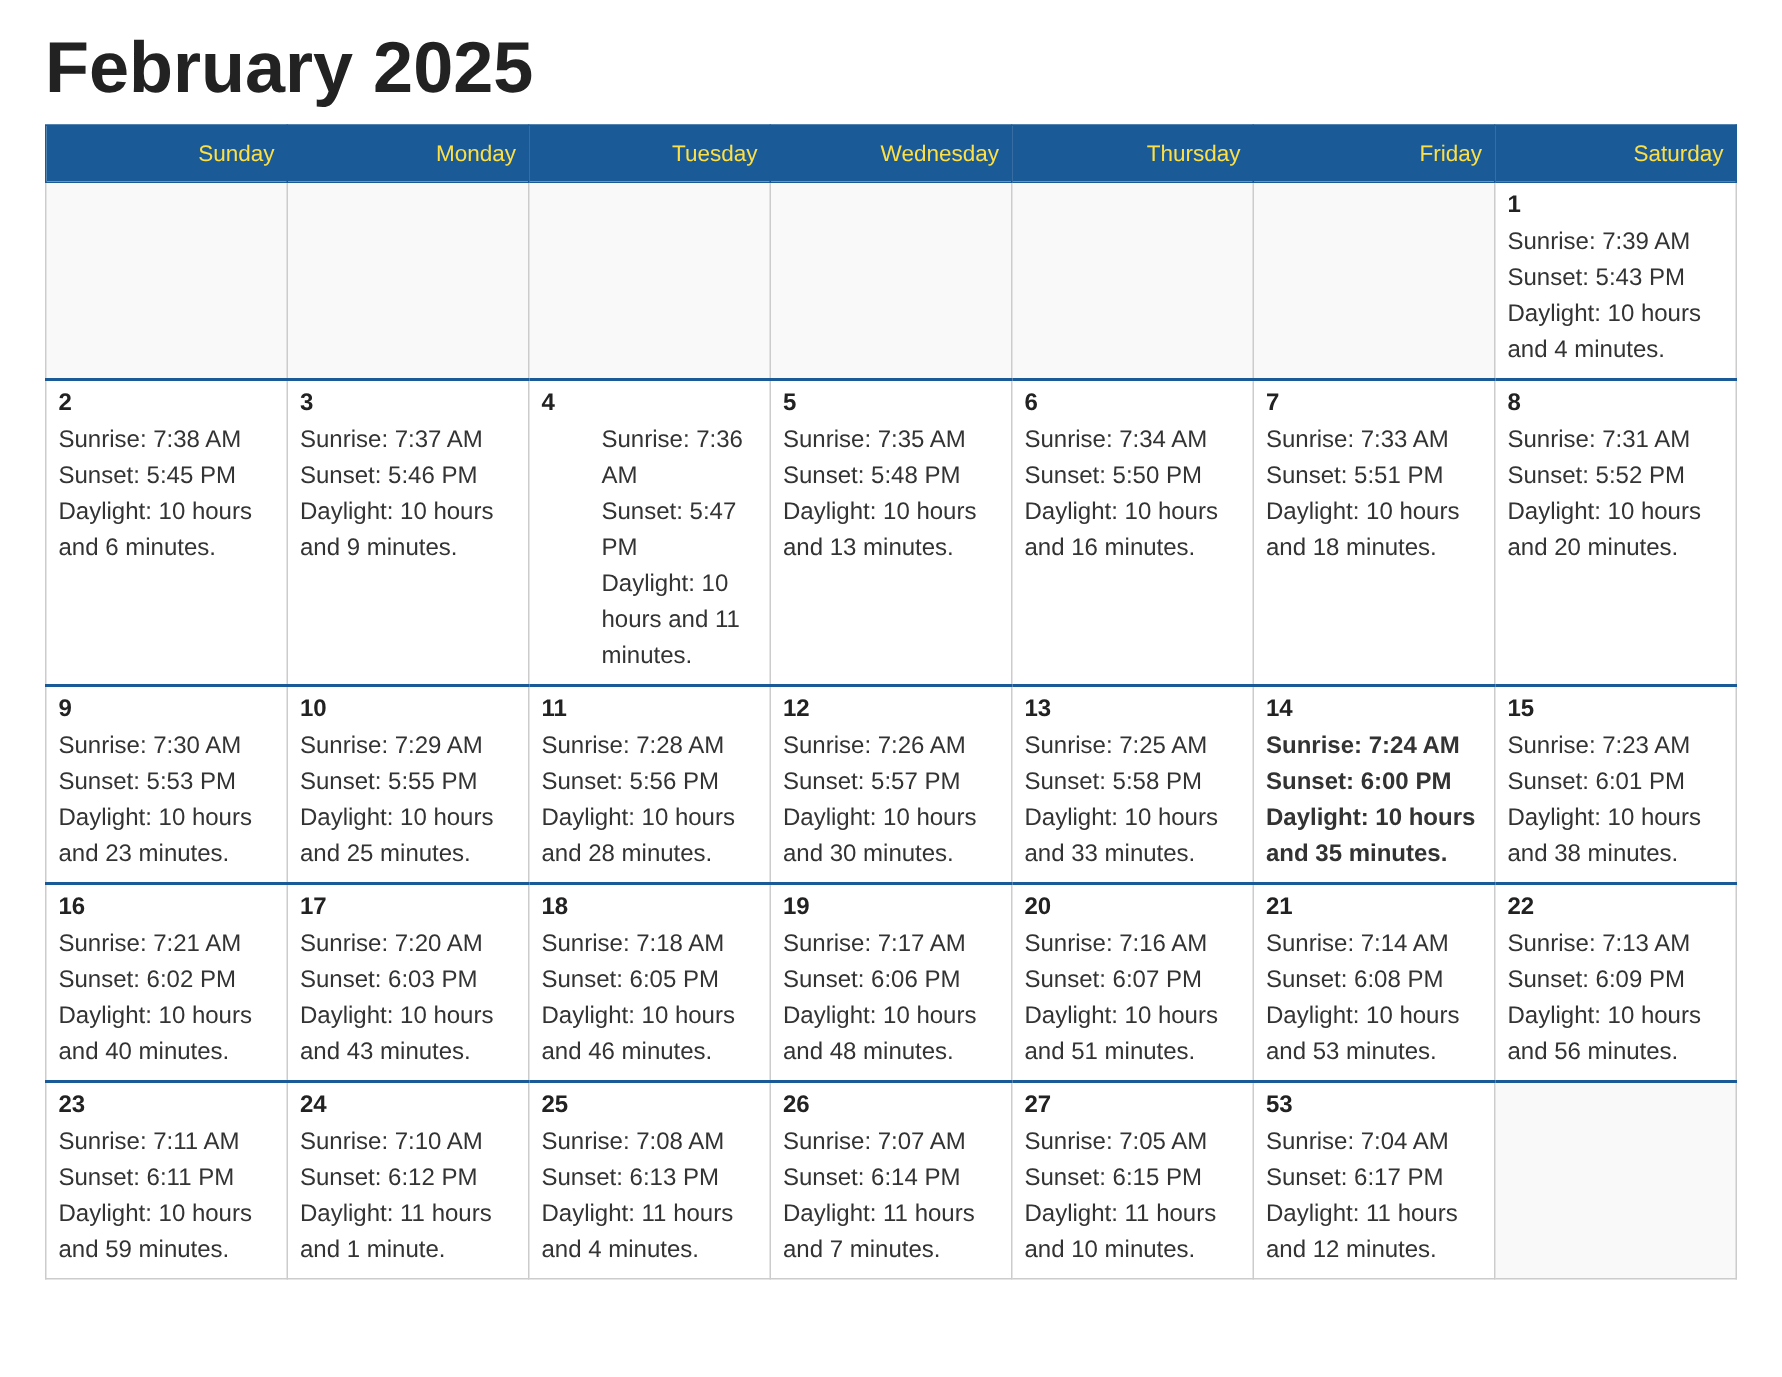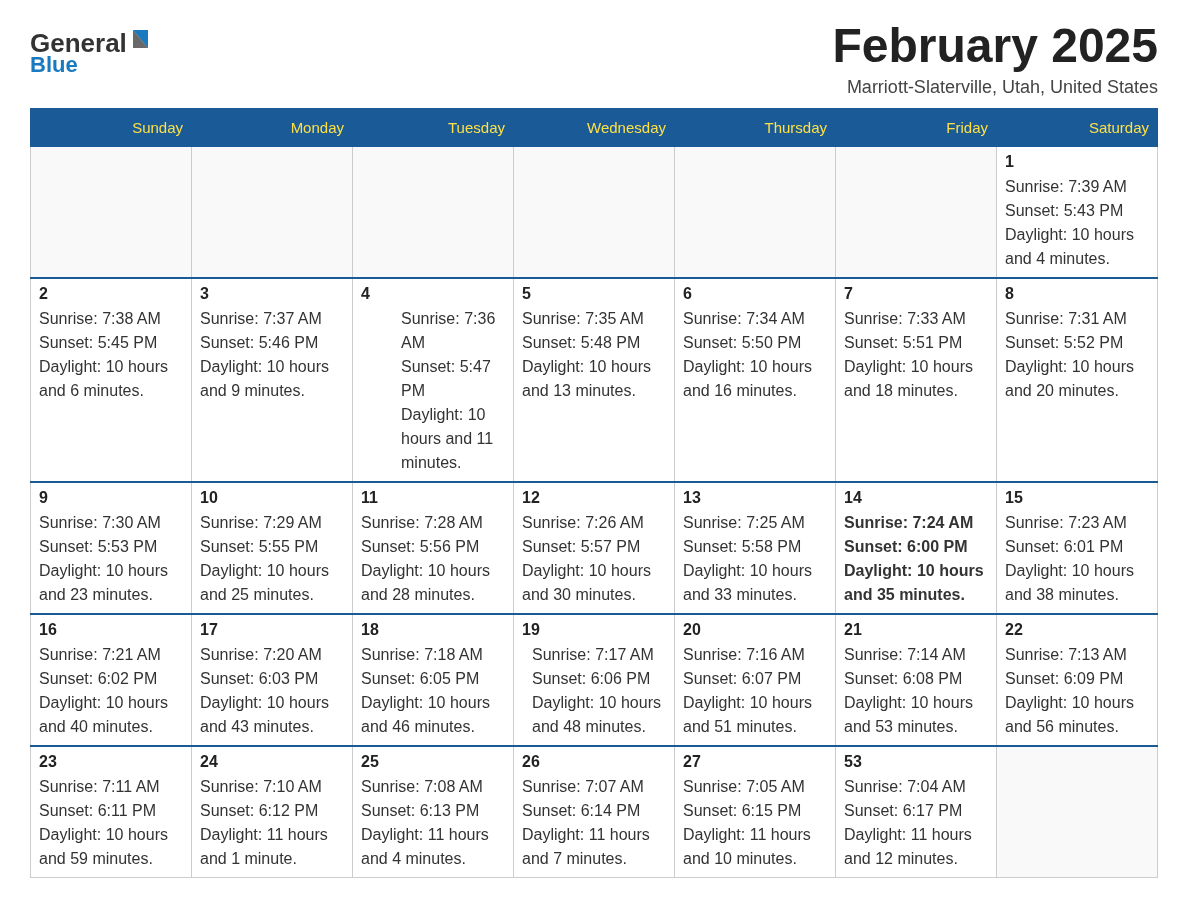--- a/index.html
+++ b/index.html
@@ -72,35 +72,22 @@
       line-height: 1.5;
     }
     .top-border-row td {
       border-top: 2px solid #1a5a96;
     }
   </style>
 </head>
 <body>
 
 <div class="header">
-  <div class="logo">
-    <div>
-      <svg width="140" height="55" viewBox="0 0 140 55">
-        <text x="0" y="32" font-family="Arial, sans-serif" font-size="26" font-weight="bold" fill="#333">General</text>
-
-        <polygon points="103,10 118,10 118,28" fill="#1a7abf"></polygon>
-        <polygon points="103,10 103,28 118,28" fill="#2a2a2a" opacity="0.7"></polygon>
-
-        <text x="0" y="52" font-family="Arial, sans-serif" font-size="22" font-weight="bold" fill="#1a7abf">Blue</text>
-      </svg>
-    </div>
-  </div>
   <div class="title-area">
     <div class="month-title">February 2025</div>
-    <div class="location">Marriott-Slaterville, Utah, United States</div>
   </div>
 </div>
 
 <table class="calendar">
   <thead>
     <tr>
     <th>Sunday</th>
         <th>Monday</th>
         <th>Tuesday</th>
         <th>Wednesday</th>
@@ -226,21 +213,21 @@
 Daylight: 10 hours and 43 minutes.</div>
         </td>
         <td>
           <span class="day-number">18</span>
           <div class="day-info" style="white-space: pre-line;">Sunrise: 7:18 AM
 Sunset: 6:05 PM
 Daylight: 10 hours and 46 minutes.</div>
         </td>
         <td>
           <span class="day-number">19</span>
-          <div class="day-info" style="white-space: pre-line; margin-left: 10px;">Sunrise: 7:17 AM
+          <div class="day-info" style="white-space: pre-line;">Sunrise: 7:17 AM
 Sunset: 6:06 PM
 Daylight: 10 hours and 48 minutes.</div>
         </td>
         <td>
           <span class="day-number">20</span>
           <div class="day-info" style="white-space: pre-line;">Sunrise: 7:16 AM
 Sunset: 6:07 PM
 Daylight: 10 hours and 51 minutes.</div>
         </td>
         <td>

